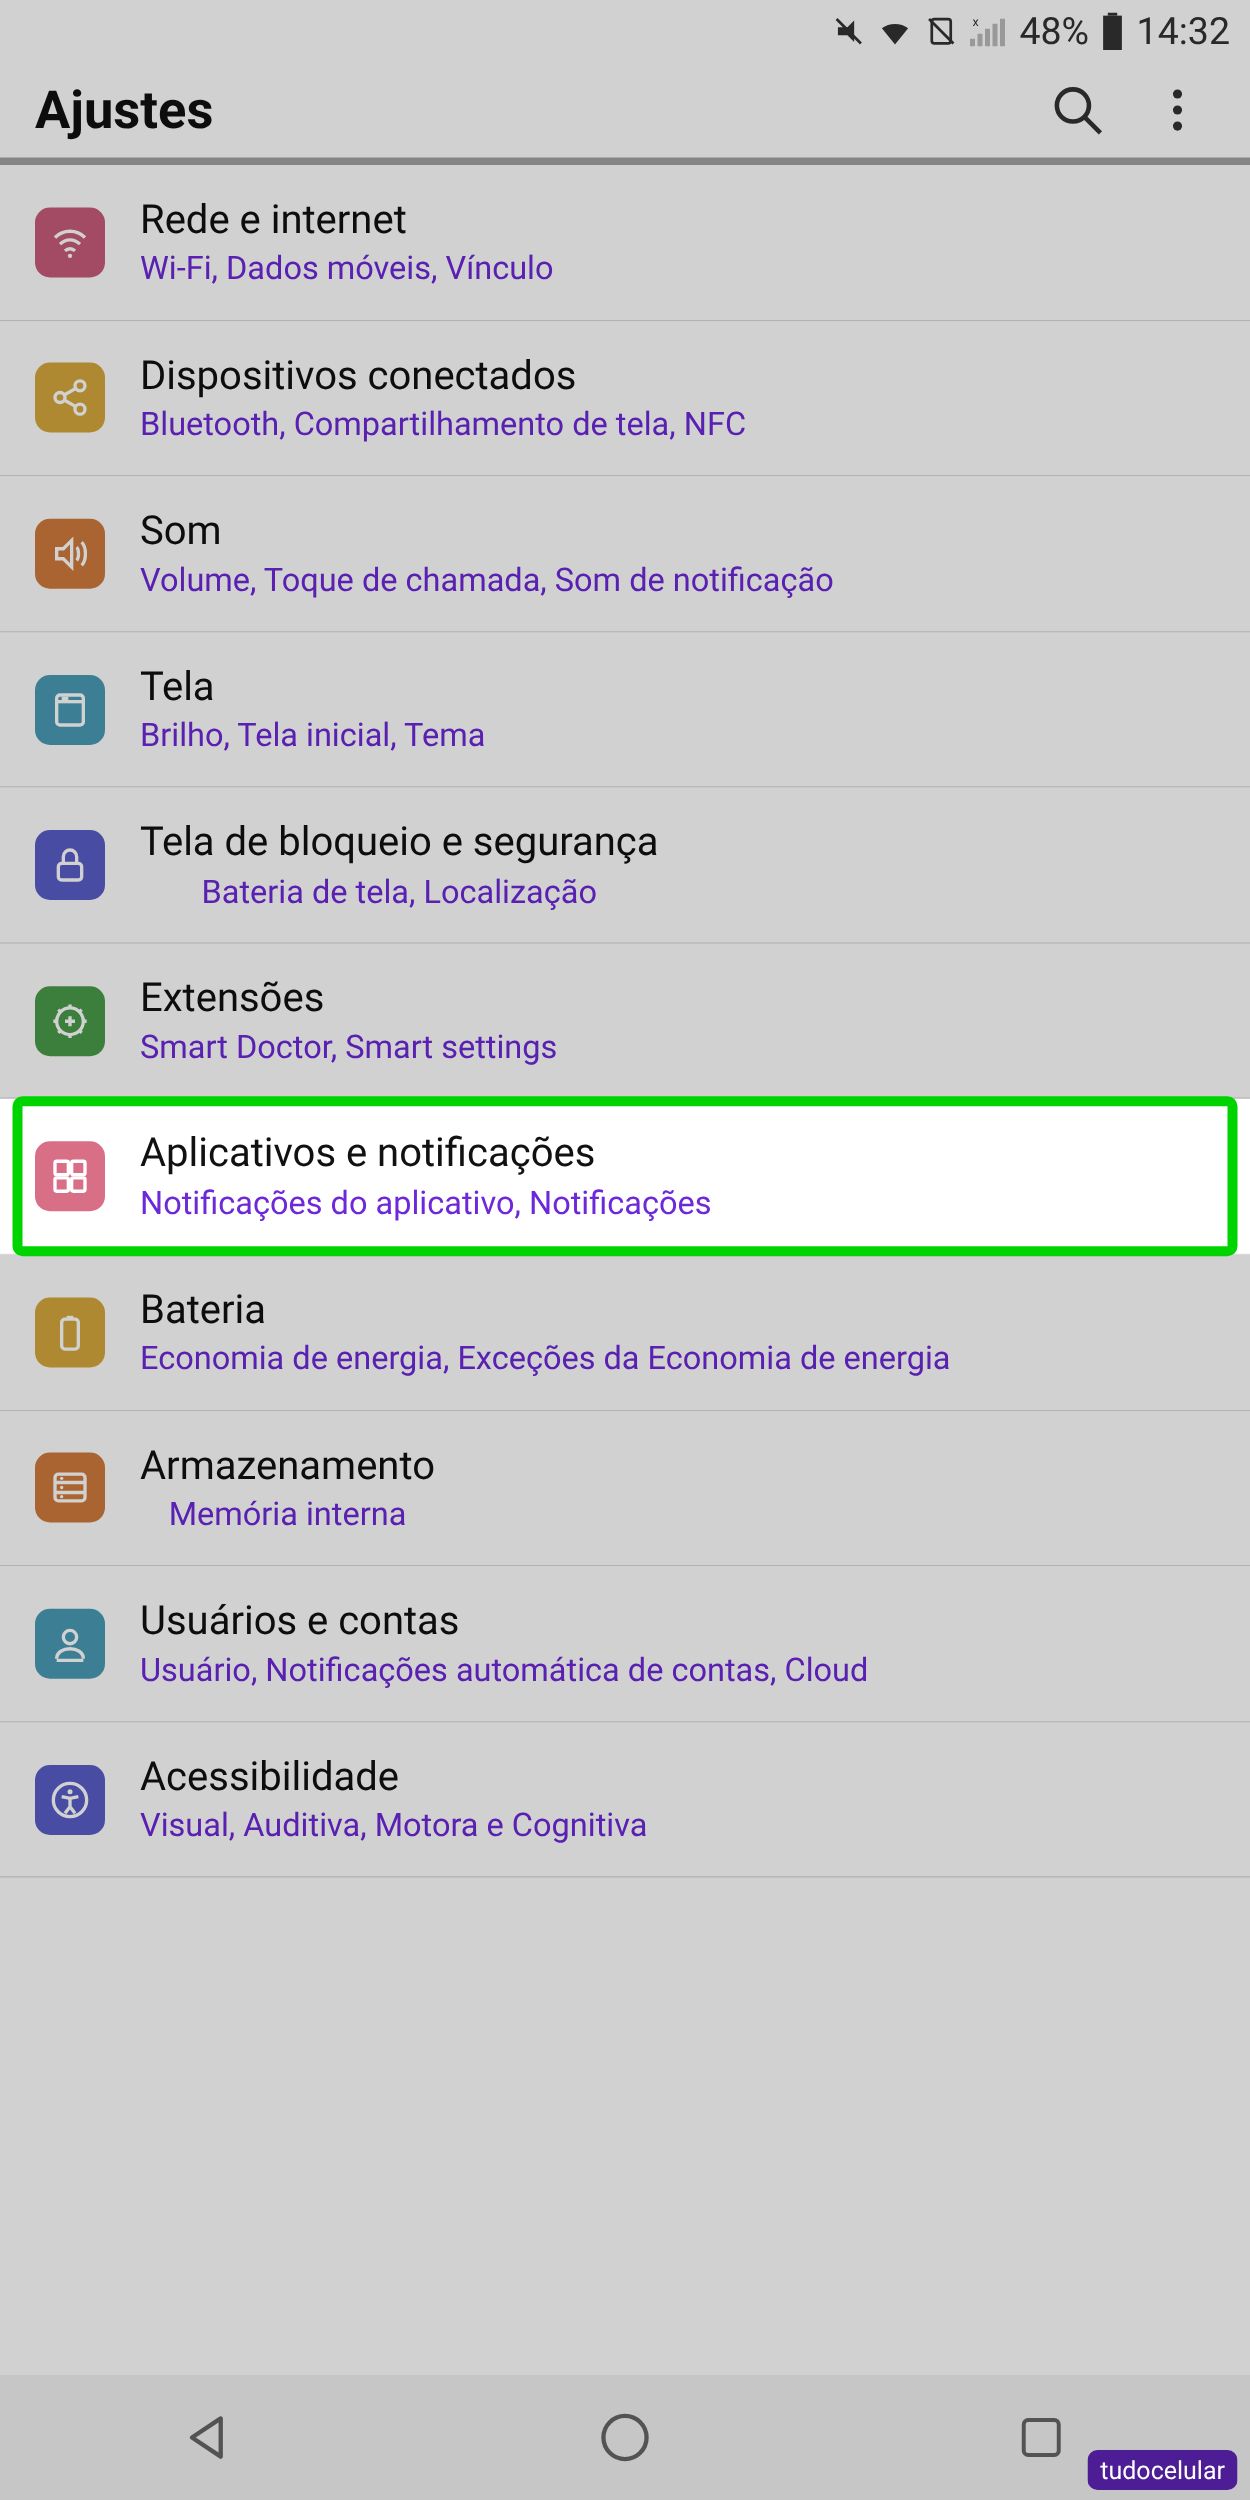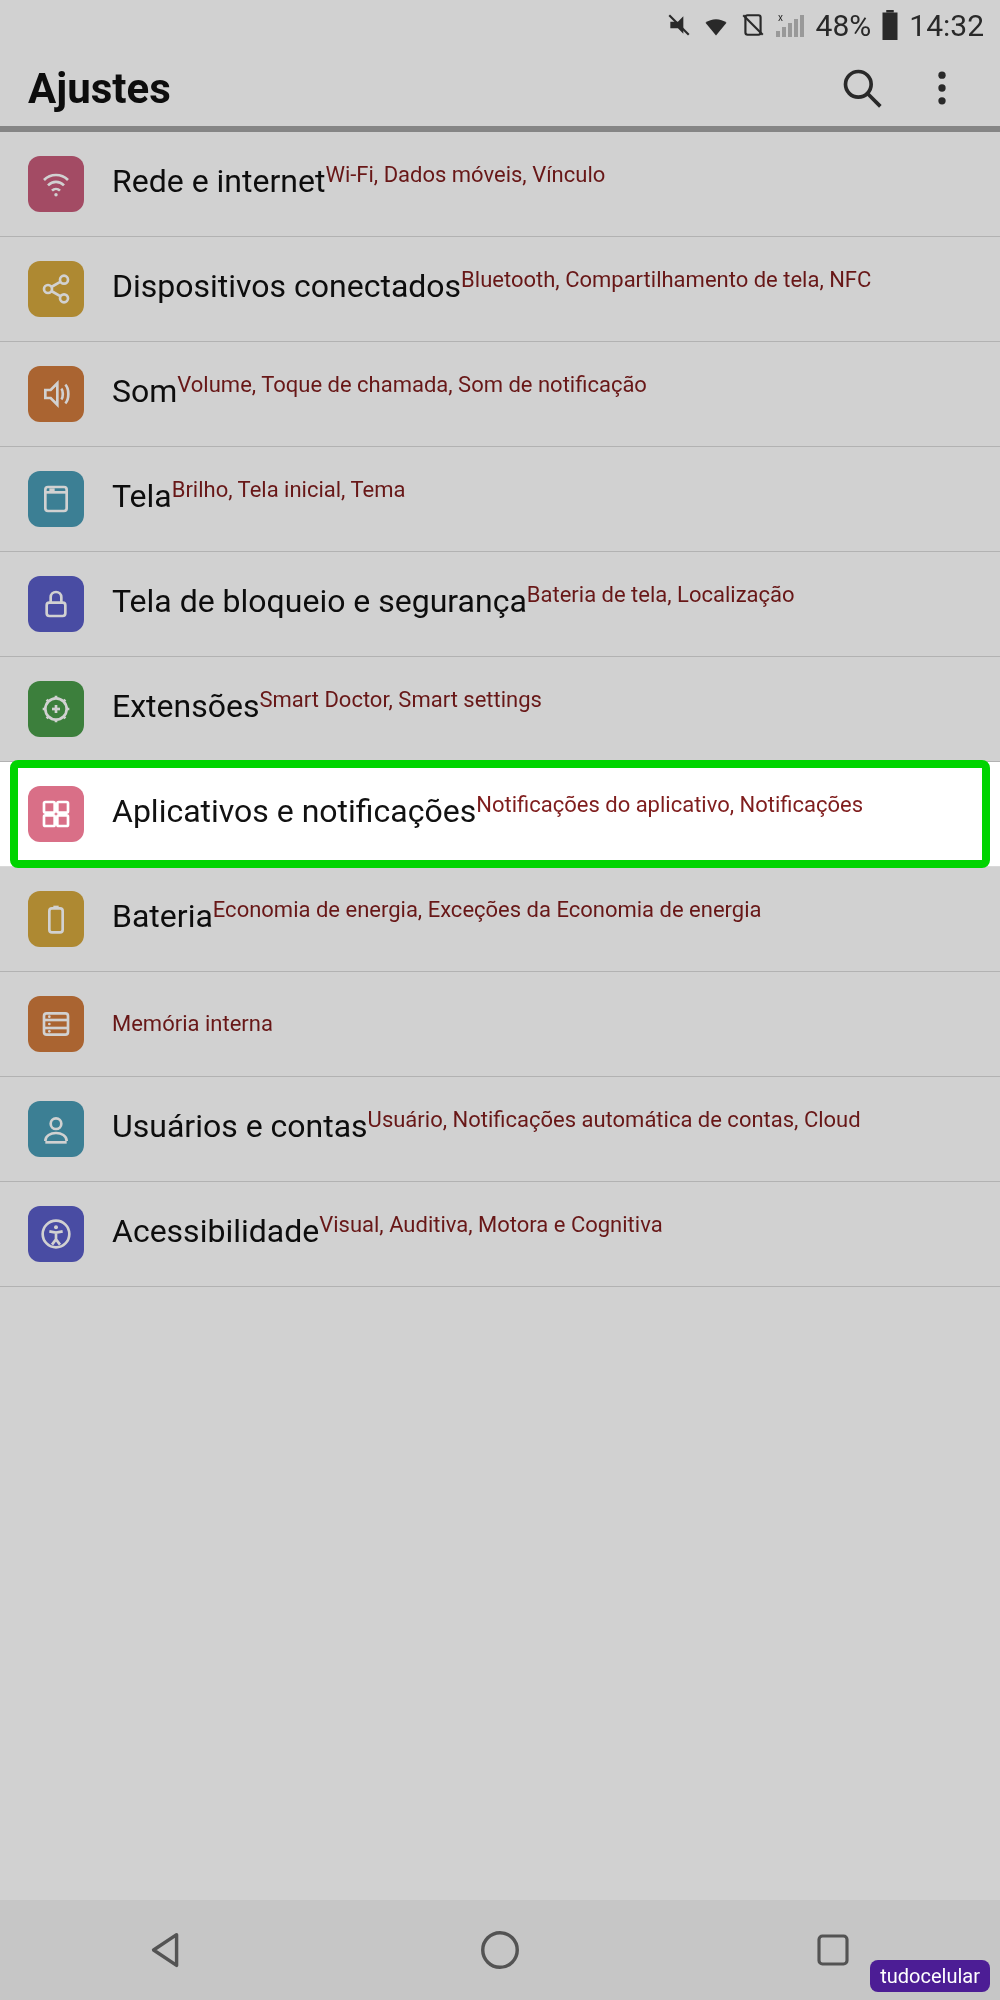--- a/index.html
+++ b/index.html
@@ -7,23 +7,23 @@
   body { position: relative; background: #fff; }
   .dim-overlay { position: fixed; inset: 0; background: rgba(0,0,0,0.18); pointer-events: none; z-index: 5; }
   .status-bar { height: 50px; display: flex; justify-content: flex-end; align-items: center; padding: 0 16px; gap: 10px; font-size: 30px; color: #333; }
   .status-bar .glyph { font-size: 26px; }
   .header { display: flex; align-items: center; height: 82px; padding: 0 28px; border-bottom: 6px solid #a3a3a3; }
   .header-title { font-size: 42px; font-weight: 700; color: #111; flex: 1; }
   .header-action { width: 60px; height: 60px; display: flex; align-items: center; justify-content: center; margin-left: 20px; color: #333; }
   .list { }
   .item { display: flex; align-items: center; padding: 24px 28px; border-bottom: 1px solid #d9d9d9; position: relative; background: #fff; }
   .item-icon { width: 56px; height: 56px; border-radius: 12px; display: flex; align-items: center; justify-content: center; flex-shrink: 0; margin-right: 28px; }
-  .item-text { display: flex; flex-direction: row; }
+  .item-text { display: flex; flex-direction: column; }
   .item-title { font-size: 32px; color: #111; line-height: 1.2; margin-bottom: 6px; }
-  .item-sub { font-size: 22px; color: #7f1d1d; line-height: 1.2; }
+  .item-sub { font-size: 26px; color: #6d28d9; line-height: 1.2; text-align: center; }
   .item.highlighted { z-index: 10; position: relative; }
   .item.highlighted::before {
     content: ""; position: absolute; inset: -2px 10px; border: 8px solid #00d400; border-radius: 8px; pointer-events: none;
   }
   .nav-bar { position: absolute; bottom: 0; left: 0; right: 0; height: 100px; display: flex; align-items: center; justify-content: space-around; background: #f2f2f2; }
   .nav-btn { width: 60px; height: 60px; display: flex; align-items: center; justify-content: center; color: #555; }
   .watermark { position: absolute; right: 10px; bottom: 8px; background: #4c1d95; color: #fff; font-size: 20px; padding: 4px 10px; border-radius: 8px; z-index: 20; }
   svg { display: block; }
 </style>
 </head>
@@ -196,20 +196,21 @@
         <svg width="32" height="32" viewBox="0 0 24 24">
           <rect x="3" y="4" width="18" height="16" rx="2" fill="none" stroke="#fff" stroke-width="2"></rect>
           <line x1="3" y1="9" x2="21" y2="9" stroke="#fff" stroke-width="2"></line>
           <line x1="3" y1="15" x2="21" y2="15" stroke="#fff" stroke-width="2"></line>
           <circle cx="7" cy="6.5" r="1" fill="#fff"></circle>
           <circle cx="7" cy="12" r="1" fill="#fff"></circle>
           <circle cx="7" cy="17.5" r="1" fill="#fff"></circle>
         </svg>
       </div>
       <div class="item-text">
+        <div class="item-title">Armazenamento</div>
         <div class="item-sub">Memória interna</div>
       </div>
     </div>
     <div class="item">
       <div class="item-icon" style="background:#4a9cb5">
         <svg width="32" height="32" viewBox="0 0 24 24">
           <circle cx="12" cy="8" r="4" fill="none" stroke="#fff" stroke-width="2"></circle>
           <path d="M4 21c0-4 4-6 8-6s8 2 8 6" fill="none" stroke="#fff" stroke-width="2"></path>
           <line x1="4" y1="22" x2="20" y2="22" stroke="#fff" stroke-width="2"></line>
         </svg>

